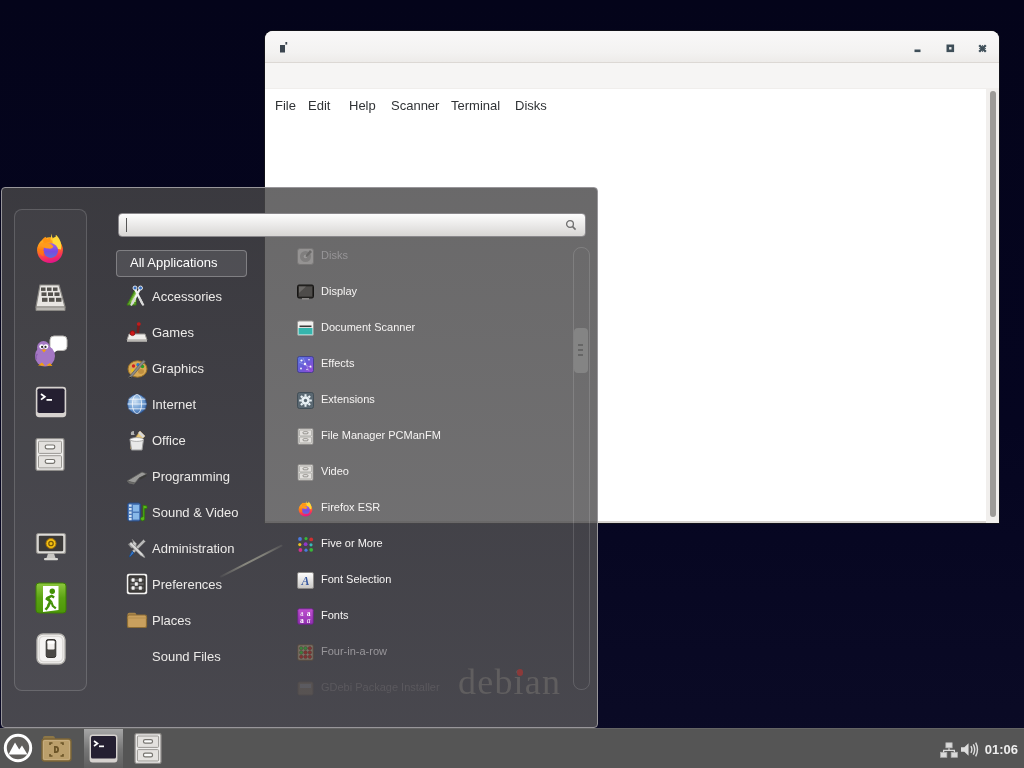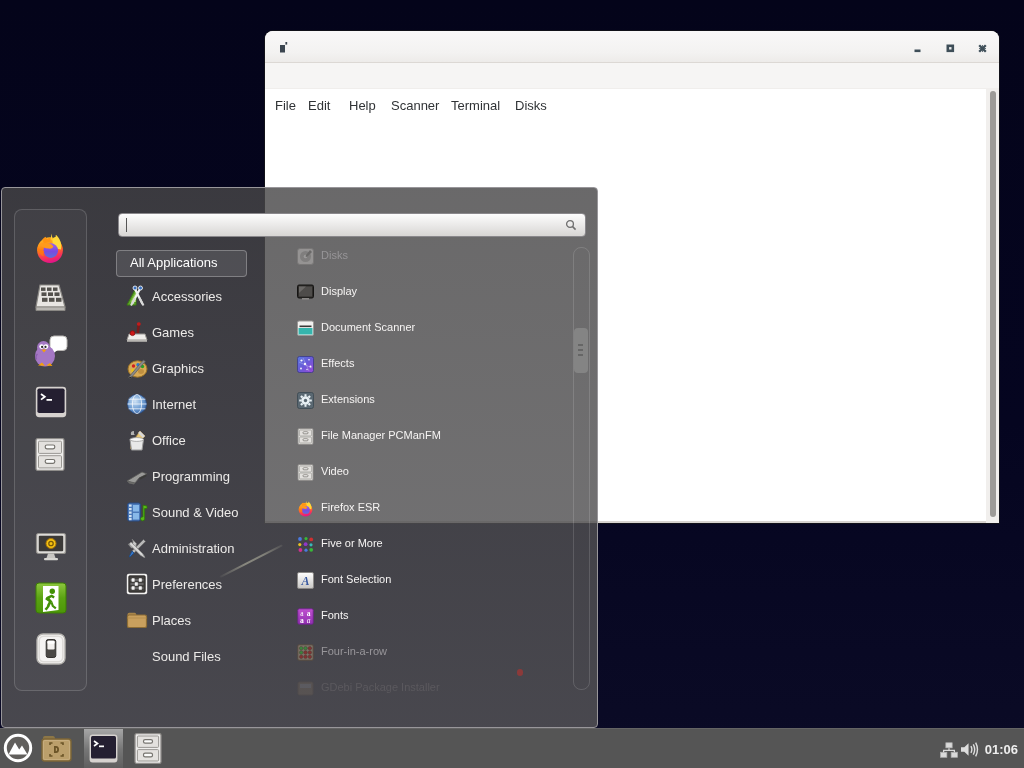--- a/index.html
+++ b/index.html
@@ -78,20 +78,21 @@
     <div class="abs" id="search">
       <div style="position:absolute;left:7px;top:4px;width:1px;height:14px;background:#555555"></div>
       <svg style="position:absolute;right:8px;top:5px" width="12" height="12" viewBox="0 0 12 12">
         <circle cx="5" cy="5" r="3.4" fill="none" stroke="#6f6f6f" stroke-width="1.3"></circle>
         <path d="M7.6 7.6 L10.6 10.6" stroke="#6f6f6f" stroke-width="1.5"></path>
       </svg>
     </div>
     <div class="abs" id="allapps">
       <div style="position:absolute;left:13px;top:4px;font-size:13px;color:#ffffff;">All Applications</div>
     </div>
+    <div class="abs" id="wmark">debian</div>
     <div class="abs" id="wdot"></div>
     <div class="abs" id="mline"></div>
     <div id="cats">
       <div class="abs cat" style="top:101px">Accessories</div>
       <div class="abs cat" style="top:137px">Games</div>
       <div class="abs cat" style="top:173px">Graphics</div>
       <div class="abs cat" style="top:209px">Internet</div>
       <div class="abs cat" style="top:245px">Office</div>
       <div class="abs cat" style="top:281px">Programming</div>
       <div class="abs cat" style="top:317px">Sound &amp; Video</div>

